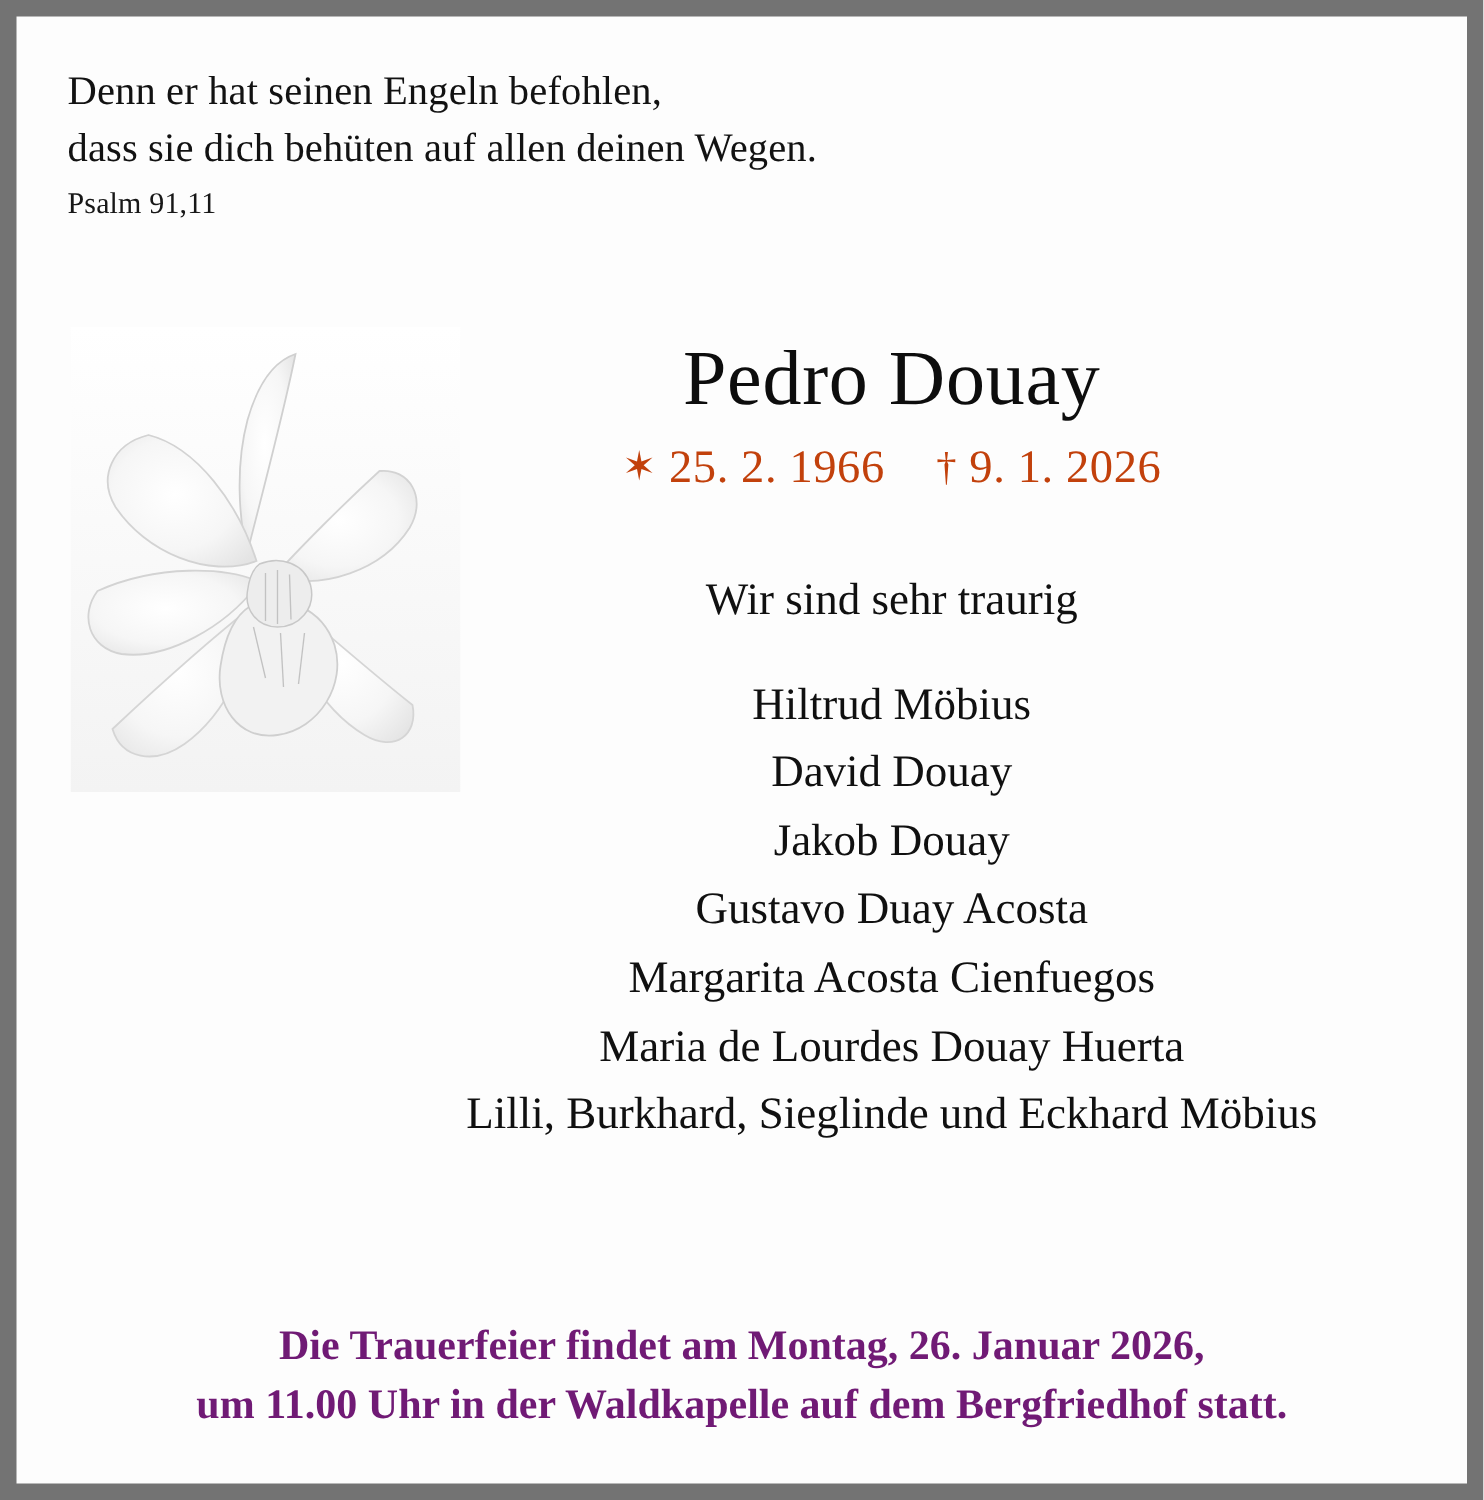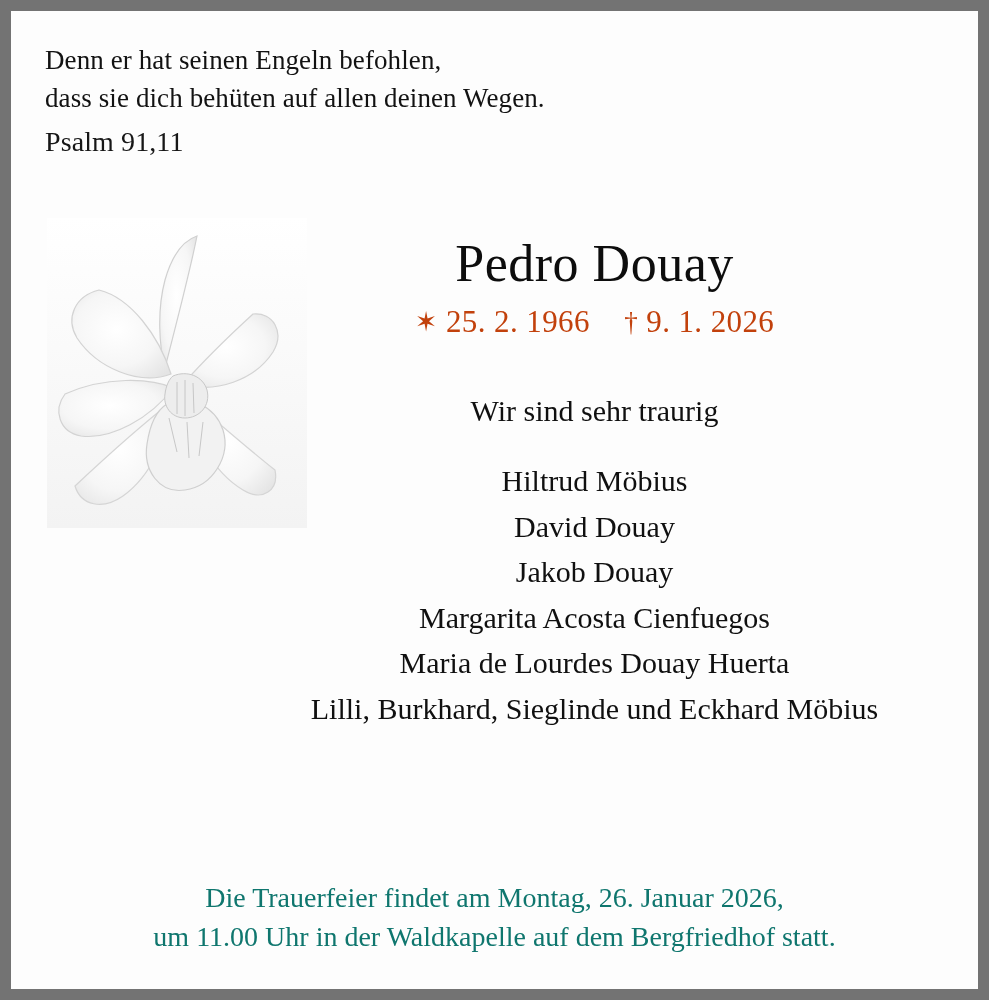--- a/index.html
+++ b/index.html
@@ -35,21 +35,21 @@
     font-family: "Liberation Serif", serif;
     font-size: 27px;
     line-height: 1.42;
     color: #121212;
     letter-spacing: 0.1px;
   }
   .verse-line {
     white-space: nowrap;
   }
   .verse-ref {
-    font-size: 28px;
+    font-size: 20px;
     margin-top: 4px;
     color: #171717;
   }
 
   
   .flower-wrap {
     position: absolute;
     left: 36px;
     top: 207px;
     width: 260px;
@@ -116,22 +116,23 @@
   .service {
     position: absolute;
     left: 34px;
     right: 34px;
     bottom: 32px;
     text-align: center;
   }
   .service-line {
     font-size: 28px;
     line-height: 1.42;
-    color: #0f766e;
+    color: #701a75;
     white-space: nowrap;
+    font-weight: bold;
   }
 </style>
 </head>
 <body>
 
 <div class="obituary">
   <div class="inner">
 
     <div class="verse">
       <div class="verse-line">Denn er hat seinen Engeln befohlen,</div>
@@ -190,20 +191,21 @@
         <span>9. 1. 2026</span>
       </div>
     </div>
 
     <div class="message">Wir sind sehr traurig</div>
 
     <div class="mourners">
       <div class="mourner">Hiltrud Möbius</div>
       <div class="mourner">David Douay</div>
       <div class="mourner">Jakob Douay</div>
+      <div class="mourner">Gustavo Duay Acosta</div>
       <div class="mourner">Margarita Acosta Cienfuegos</div>
       <div class="mourner">Maria de Lourdes Douay Huerta</div>
       <div class="mourner">Lilli, Burkhard, Sieglinde und Eckhard Möbius</div>
     </div>
 
     <div class="service">
       <div class="service-line">Die Trauerfeier findet am Montag, 26. Januar 2026,</div>
       <div class="service-line">um 11.00 Uhr in der Waldkapelle auf dem Bergfriedhof statt.</div>
     </div>
 

